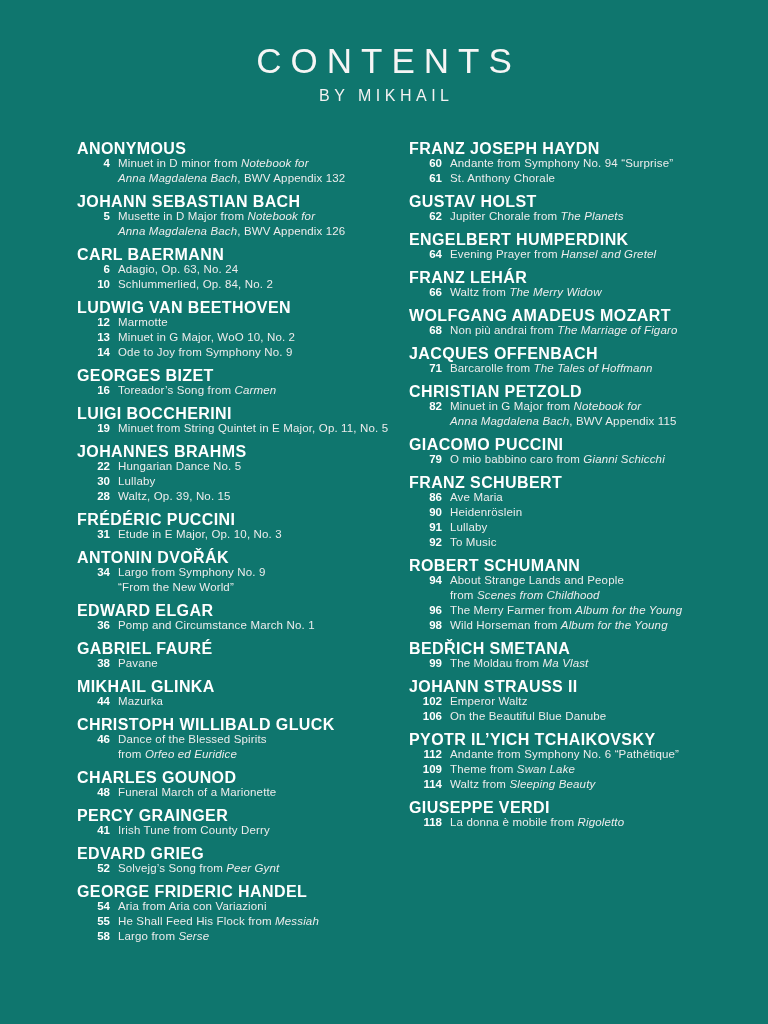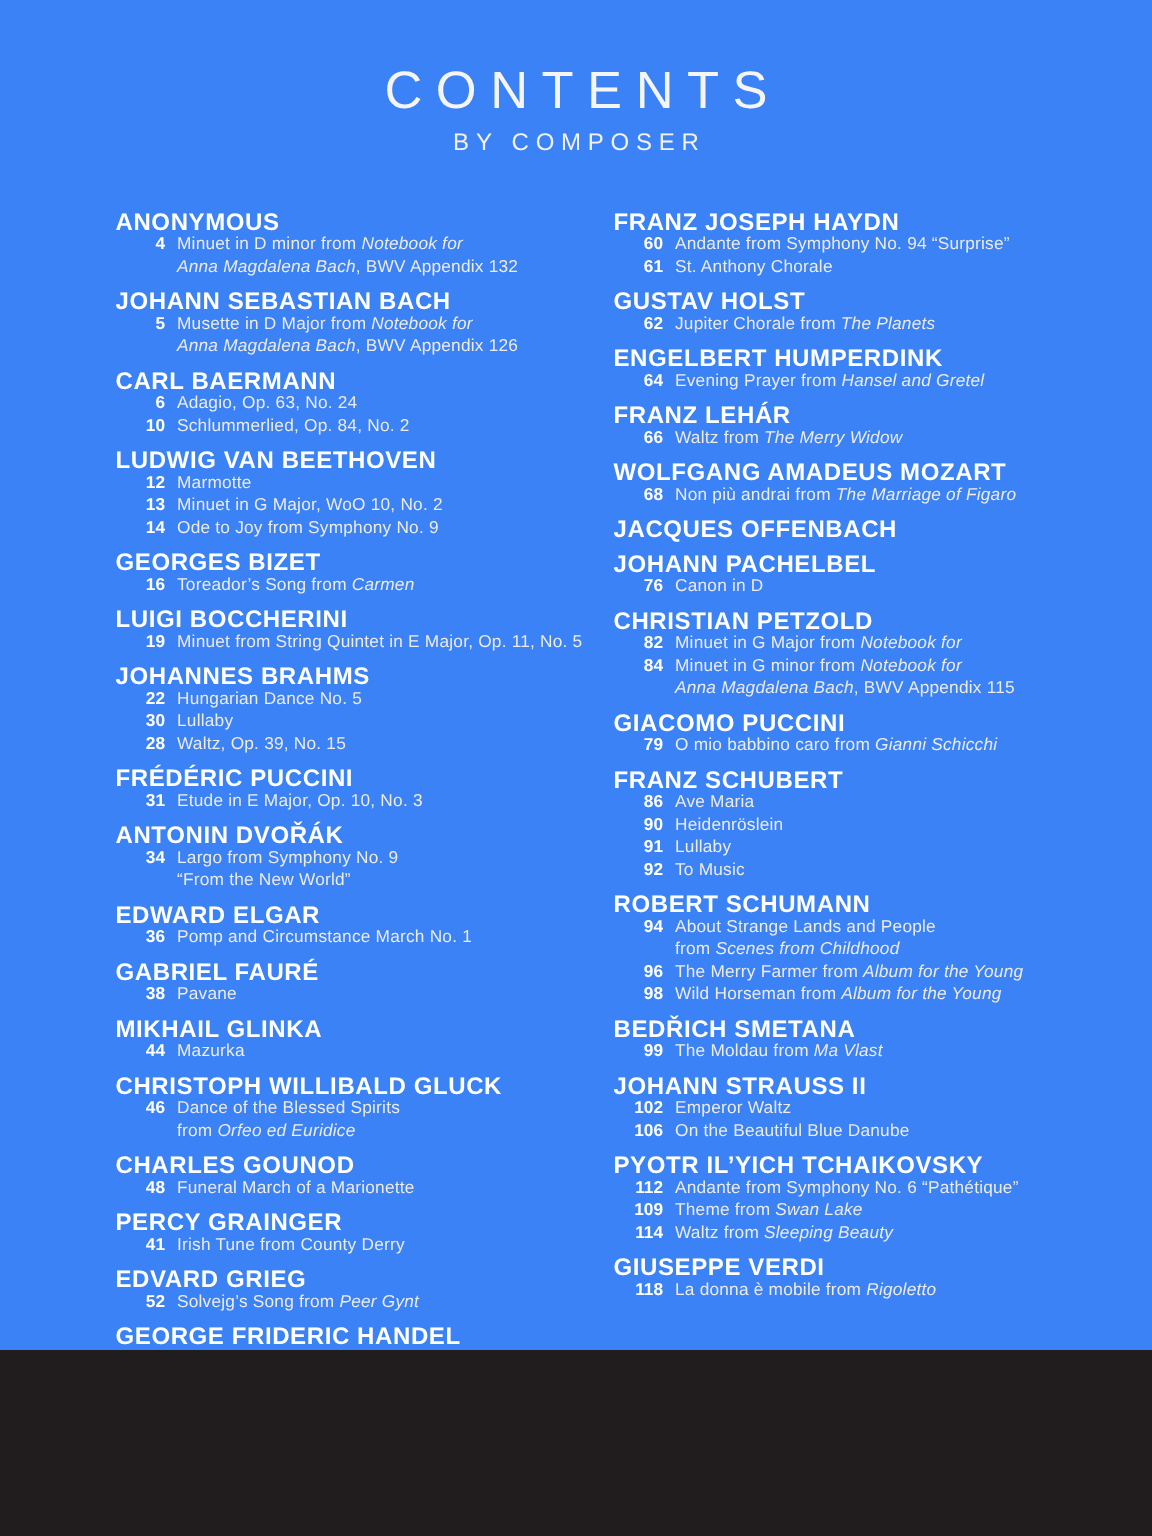--- a/index.html
+++ b/index.html
@@ -4,22 +4,22 @@
 <style>
   html, body { margin: 0; padding: 0; }
   body {
     width: 768px; height: 1024px;
     background: #211d1e;
     font-family: "Liberation Sans", sans-serif;
     -webkit-font-smoothing: antialiased;
   }
   .page {
     position: relative;
-    width: 768px; height: 900px;
-    background: #3b82f6;
+    width: 768px; height: 1024px;
+    background: #0f766e;
     overflow: hidden;
   }
   .header {
     position: absolute;
     top: 42px; left: 0; right: 0;
     text-align: center;
   }
   .title {
     font-size: 35px;
     font-weight: 300;
@@ -67,21 +67,21 @@
   }
   .txt { margin-left: 8px; letter-spacing: 0.15px; }
   .txt em { font-style: italic; }
 </style>
 </head>
 <body>
 
 <div class="page">
   <div class="header">
     <div class="title">CONTENTS</div>
-    <div class="subtitle">BY COMPOSER</div>
+    <div class="subtitle">BY MIKHAIL</div>
   </div>
   <div class="col col-left">
       <section class="toc-section">
         <div class="composer">ANONYMOUS</div>
         <div class="line">
           <span class="num">4</span>
           <span class="txt"><span>Minuet in D minor from </span><em>Notebook for</em></span>
         </div>
         <div class="line">
           <span class="num"></span>
@@ -276,40 +276,33 @@
       </section>
       <section class="toc-section">
         <div class="composer">WOLFGANG AMADEUS MOZART</div>
         <div class="line">
           <span class="num">68</span>
           <span class="txt"><span>Non più andrai from </span><em>The Marriage of Figaro</em></span>
         </div>
       </section>
       <section class="toc-section">
         <div class="composer">JACQUES OFFENBACH</div>
-      </section>
-      <section class="toc-section">
-        <div class="composer">JOHANN PACHELBEL</div>
-        <div class="line">
-          <span class="num">76</span>
-          <span class="txt"><span>Canon in D</span></span>
+        <div class="line">
+          <span class="num">71</span>
+          <span class="txt"><span>Barcarolle from </span><em>The Tales of Hoffmann</em></span>
         </div>
       </section>
       <section class="toc-section">
         <div class="composer">CHRISTIAN PETZOLD</div>
         <div class="line">
           <span class="num">82</span>
           <span class="txt"><span>Minuet in G Major from </span><em>Notebook for</em></span>
         </div>
         <div class="line">
           <span class="num"></span>
-        </div>
-        <div class="line">
-          <span class="num">84</span>
-          <span class="txt"><span>Minuet in G minor from </span><em>Notebook for</em></span>
         </div>
         <div class="line">
           <span class="num"></span>
           <span class="txt"><em>Anna Magdalena Bach</em><span>, BWV Appendix 115</span></span>
         </div>
       </section>
       <section class="toc-section">
         <div class="composer">GIACOMO PUCCINI</div>
         <div class="line">
           <span class="num">79</span>

